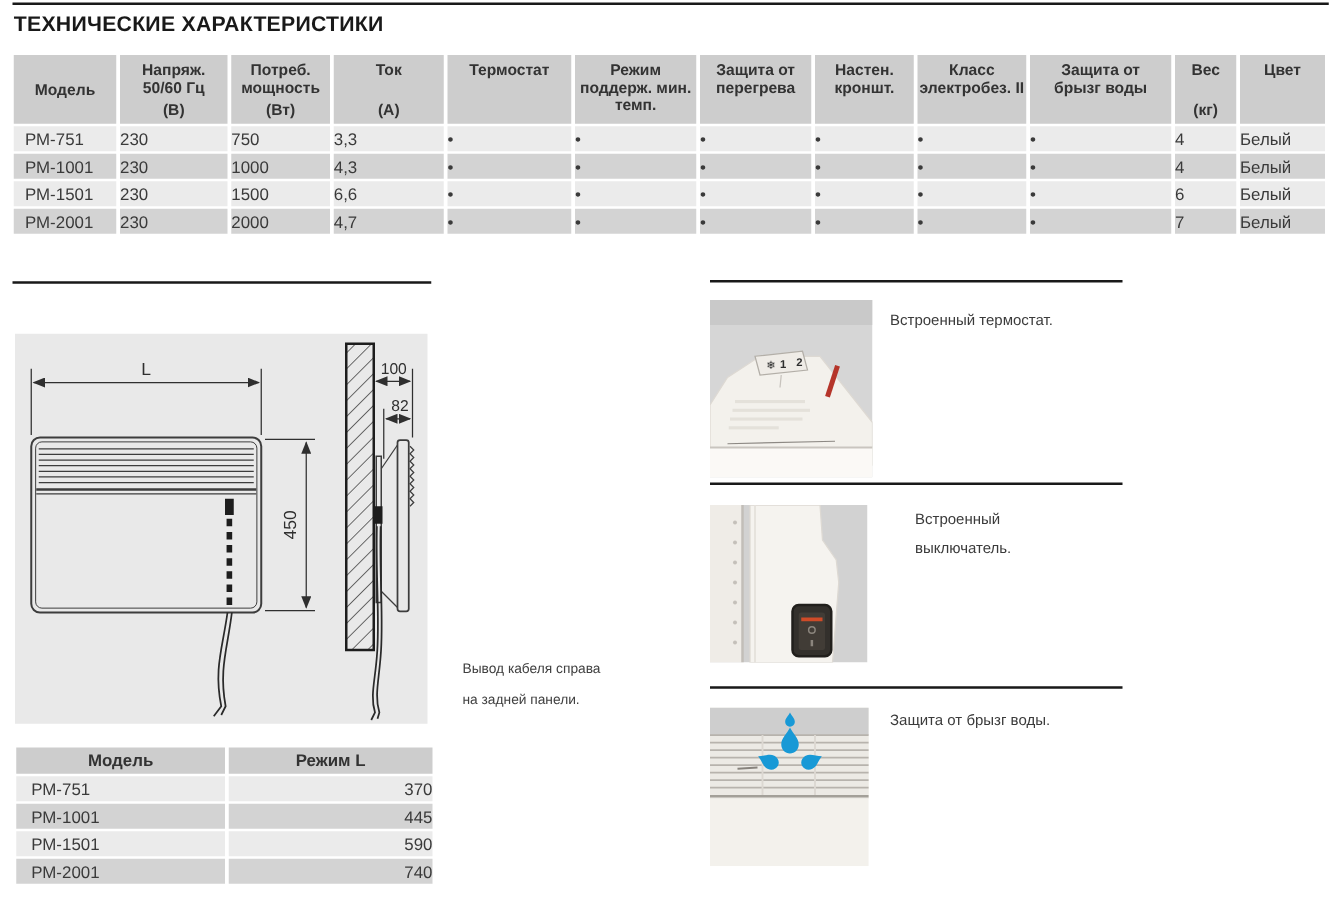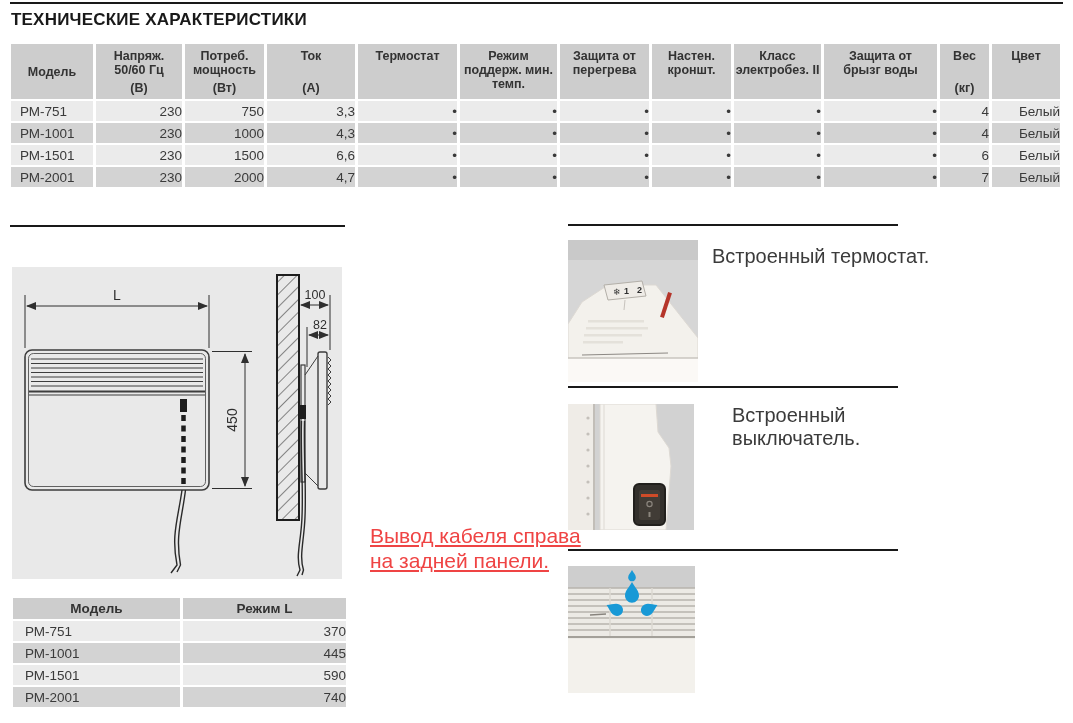--- a/index.html
+++ b/index.html
@@ -12,46 +12,46 @@
 
   
   table.spec { position:absolute; left:8px; top:42px; width:1055px;
                border-collapse:separate; border-spacing:3px 2px; table-layout:fixed; }
   table.spec th { background:#cdcdcd; height:55px; vertical-align:top; font-weight:bold;
                   font-size:12.5px; color:#333; line-height:14px; padding:0; }
   table.spec th .hw { display:flex; flex-direction:column; justify-content:space-between;
                       height:100%; padding:5px 1px 4px 1px; }
   table.spec th .hw.center { justify-content:center; }
   table.spec th .ht, table.spec th .hu { white-space:pre-line; text-align:center; }
-  table.spec td { height:20px; font-size:13.5px; color:#3a3a3a; text-align:right;
+  table.spec td { height:20px; font-size:13.5px; color:#3a3a3a; text-align:left;
                   vertical-align:middle; overflow:hidden; white-space:nowrap; }
   table.spec tr.rl td { background:#ebebeb; }
   table.spec tr.rd td { background:#d3d3d3; }
   table.spec td.cm { text-align:left; padding-left:9px; }
 
   
   .panel { position:absolute; left:12px; top:267px; width:330px; height:312px; background:#e9e9e9; }
   .panel svg { display:block; }
-  .note { position:absolute; left:370px; top:523px; font-size:21px; line-height:25px;
-          color:#ef4444; white-space:pre-line;text-decoration:underline; }
+  .note { position:absolute; left:370px; top:523px; font-size:11px; line-height:25px;
+          color:#404040; white-space:pre-line; }
 
   
   table.size { position:absolute; left:10px; top:596px; width:339px;
                border-collapse:separate; border-spacing:3px 2px; table-layout:fixed; }
   table.size th { background:#cdcdcd; height:21px; font-size:13.5px; font-weight:bold;
                   color:#333; text-align:center; vertical-align:middle; }
   table.size td { height:20px; font-size:13.5px; color:#3a3a3a; vertical-align:middle; }
   table.size td.cm { text-align:left; padding-left:12px; }
   table.size td.cs { text-align:right; }
   table.size tr.rl td { background:#ebebeb; }
   table.size tr.rd td { background:#d3d3d3; }
 
   
   .feat-img { position:absolute; }
-  .feat-cap { position:absolute; font-size:20px; line-height:23px; color:#3b3b3b; white-space:pre-line; }
+  .feat-cap { position:absolute; font-size:12px; line-height:23px; color:#3b3b3b; white-space:pre-line; }
 
   svg text { font-family:"Liberation Sans","DejaVu Sans",sans-serif; fill:#2f2f2f; }
 </style>
 </head>
 <body>
 
 <div class="page">
 
   <div class="rule" style="left:10px; top:2px; width:1053px;"></div>
   <div class="sec-title" style="left:11px; top:10px;">ТЕХНИЧЕСКИЕ ХАРАКТЕРИСТИКИ</div>
@@ -404,14 +404,15 @@
       <line x1="0" y1="71" x2="127" y2="71" stroke="#a3a099" stroke-width="2"></line>
       <line x1="22" y1="49" x2="38" y2="48" stroke="#87837d" stroke-width="1.5"></line>
       <g fill="#1899d6">
         <path transform="translate(64,10) scale(0.55)" d="M0,-11 C2.5,-6 7,-2.5 7,2.5 C7,6.5 3.8,9.7 0,9.7 C-3.8,9.7 -7,6.5 -7,2.5 C-7,-2.5 -2.5,-6 0,-11 Z"></path>
         <path transform="translate(64,27)" d="M0,-11 C2.5,-6 7,-2.5 7,2.5 C7,6.5 3.8,9.7 0,9.7 C-3.8,9.7 -7,6.5 -7,2.5 C-7,-2.5 -2.5,-6 0,-11 Z"></path>
         <path transform="translate(47,43) rotate(-65) scale(0.85)" d="M0,-11 C2.5,-6 7,-2.5 7,2.5 C7,6.5 3.8,9.7 0,9.7 C-3.8,9.7 -7,6.5 -7,2.5 C-7,-2.5 -2.5,-6 0,-11 Z"></path>
         <path transform="translate(81,43) rotate(65) scale(0.85)" d="M0,-11 C2.5,-6 7,-2.5 7,2.5 C7,6.5 3.8,9.7 0,9.7 C-3.8,9.7 -7,6.5 -7,2.5 C-7,-2.5 -2.5,-6 0,-11 Z"></path>
       </g>
     </svg>
   </div>
+  <div class="feat-cap" style="left:712px; top:565px;">Защита от брызг воды.</div>
 
 </div>
 
 </body></html>

